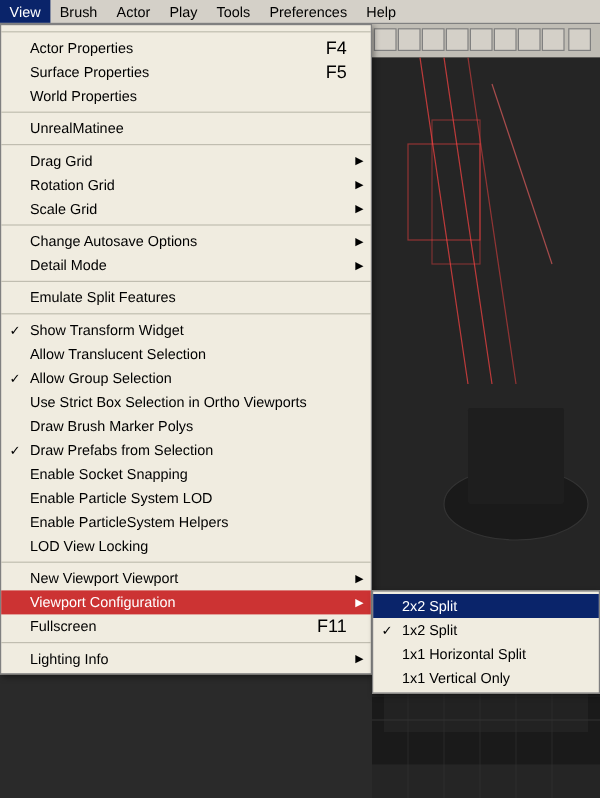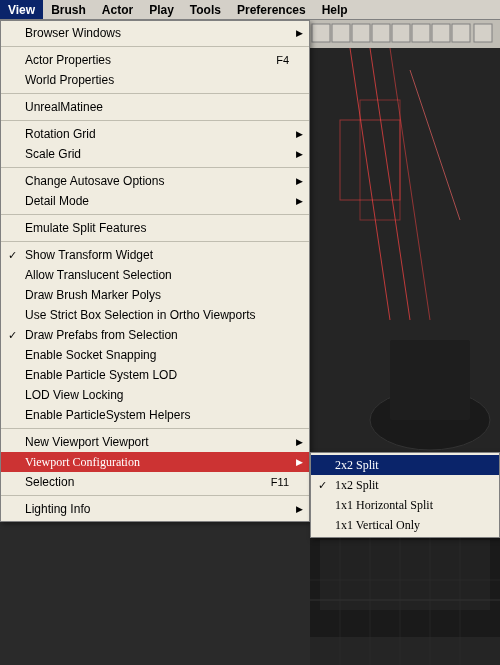--- a/index.html
+++ b/index.html
@@ -24,21 +24,20 @@
       z-index: 100;
     }
     .menubar-item {
       padding: 2px 8px;
       cursor: pointer;
       height: 100%;
       display: flex;
       align-items: center;
       font-size: 12px;
       color: #000;
-      font-weight: bold;
     }
     .menubar-item.active {
       background: #0a246a;
       color: #fff;
     }
 
     
     .viewport-bg {
       position: absolute;
       top: 20px;
@@ -90,21 +89,21 @@
     }
     .menu-separator {
       height: 1px;
       background: #c0bdb0;
       margin: 3px 0;
     }
     .menu-item-shortcut {
       position: absolute;
       right: 20px;
       color: inherit;
-      font-size: 11px;
+      font-size: 15px;
     }
 
     
     .submenu {
       position: absolute;
       top: 0;
       left: 310px;
       width: 190px;
       background: #f0ece0;
       border: 1px solid #808080;
@@ -192,42 +191,46 @@
   <div class="menubar-item">Brush</div>
   <div class="menubar-item">Actor</div>
   <div class="menubar-item">Play</div>
   <div class="menubar-item">Tools</div>
   <div class="menubar-item">Preferences</div>
   <div class="menubar-item">Help</div>
 </div>
 
 <div class="dropdown-menu">
 
-  <div class="menu-item has-submenu">
-    <span>Browser Windows</span>
-  </div>
 
   <div class="menu-separator"></div>
 
   <div class="menu-item">
     <span>Actor Properties</span>
     <span class="menu-item-shortcut">F4</span>
   </div>
   <div class="menu-item">
+    <span>Surface Properties</span>
+    <span class="menu-item-shortcut">F5</span>
+  </div>
+  <div class="menu-item">
     <span>World Properties</span>
   </div>
 
   <div class="menu-separator"></div>
 
   <div class="menu-item">
     <span>UnrealMatinee</span>
   </div>
 
   <div class="menu-separator"></div>
 
+  <div class="menu-item has-submenu">
+    <span>Drag Grid</span>
+  </div>
   <div class="menu-item has-submenu">
     <span>Rotation Grid</span>
   </div>
   <div class="menu-item has-submenu">
     <span>Scale Grid</span>
   </div>
 
   <div class="menu-separator"></div>
 
   <div class="menu-item has-submenu">
@@ -244,68 +247,71 @@
   </div>
 
   <div class="menu-separator"></div>
 
   <div class="menu-item checked">
     <span>Show Transform Widget</span>
   </div>
   <div class="menu-item">
     <span>Allow Translucent Selection</span>
   </div>
+  <div class="menu-item checked">
+    <span>Allow Group Selection</span>
+  </div>
+  <div class="menu-item">
+    <span>Use Strict Box Selection in Ortho Viewports</span>
+  </div>
   <div class="menu-item">
     <span>Draw Brush Marker Polys</span>
-  </div>
-  <div class="menu-item">
-    <span>Use Strict Box Selection in Ortho Viewports</span>
   </div>
   <div class="menu-item checked">
     <span>Draw Prefabs from Selection</span>
   </div>
   <div class="menu-item">
     <span>Enable Socket Snapping</span>
   </div>
   <div class="menu-item">
     <span>Enable Particle System LOD</span>
   </div>
   <div class="menu-item">
+    <span>Enable ParticleSystem Helpers</span>
+  </div>
+  <div class="menu-item">
     <span>LOD View Locking</span>
   </div>
-  <div class="menu-item">
-    <span>Enable ParticleSystem Helpers</span>
-  </div>
 
   <div class="menu-separator"></div>
 
   <div class="menu-item has-submenu">
     <span>New Viewport Viewport</span>
   </div>
 
-  <div class="menu-item has-submenu active-highlight viewport-config-row" style="position:relative;font-family:Liberation Serif, serif;">
+  <div class="menu-item has-submenu active-highlight viewport-config-row" style="position:relative;">
     <span>Viewport Configuration</span>
 
     <div class="submenu">
       <div class="submenu-item highlighted">
         <span>2x2 Split</span>
       </div>
       <div class="submenu-item checked">
         <span>1x2 Split</span>
       </div>
       <div class="submenu-item">
         <span>1x1 Horizontal Split</span>
       </div>
       <div class="submenu-item">
         <span>1x1 Vertical Only</span>
       </div>
     </div>
   </div>
   <div class="menu-item">
-    <span>Selection</span>
+    <span>Fullscreen</span>
     <span class="menu-item-shortcut">F11</span>
   </div>
 
   <div class="menu-separator"></div>
 
   <div class="menu-item has-submenu">
     <span>Lighting Info</span>
   </div>
 </div>
 

